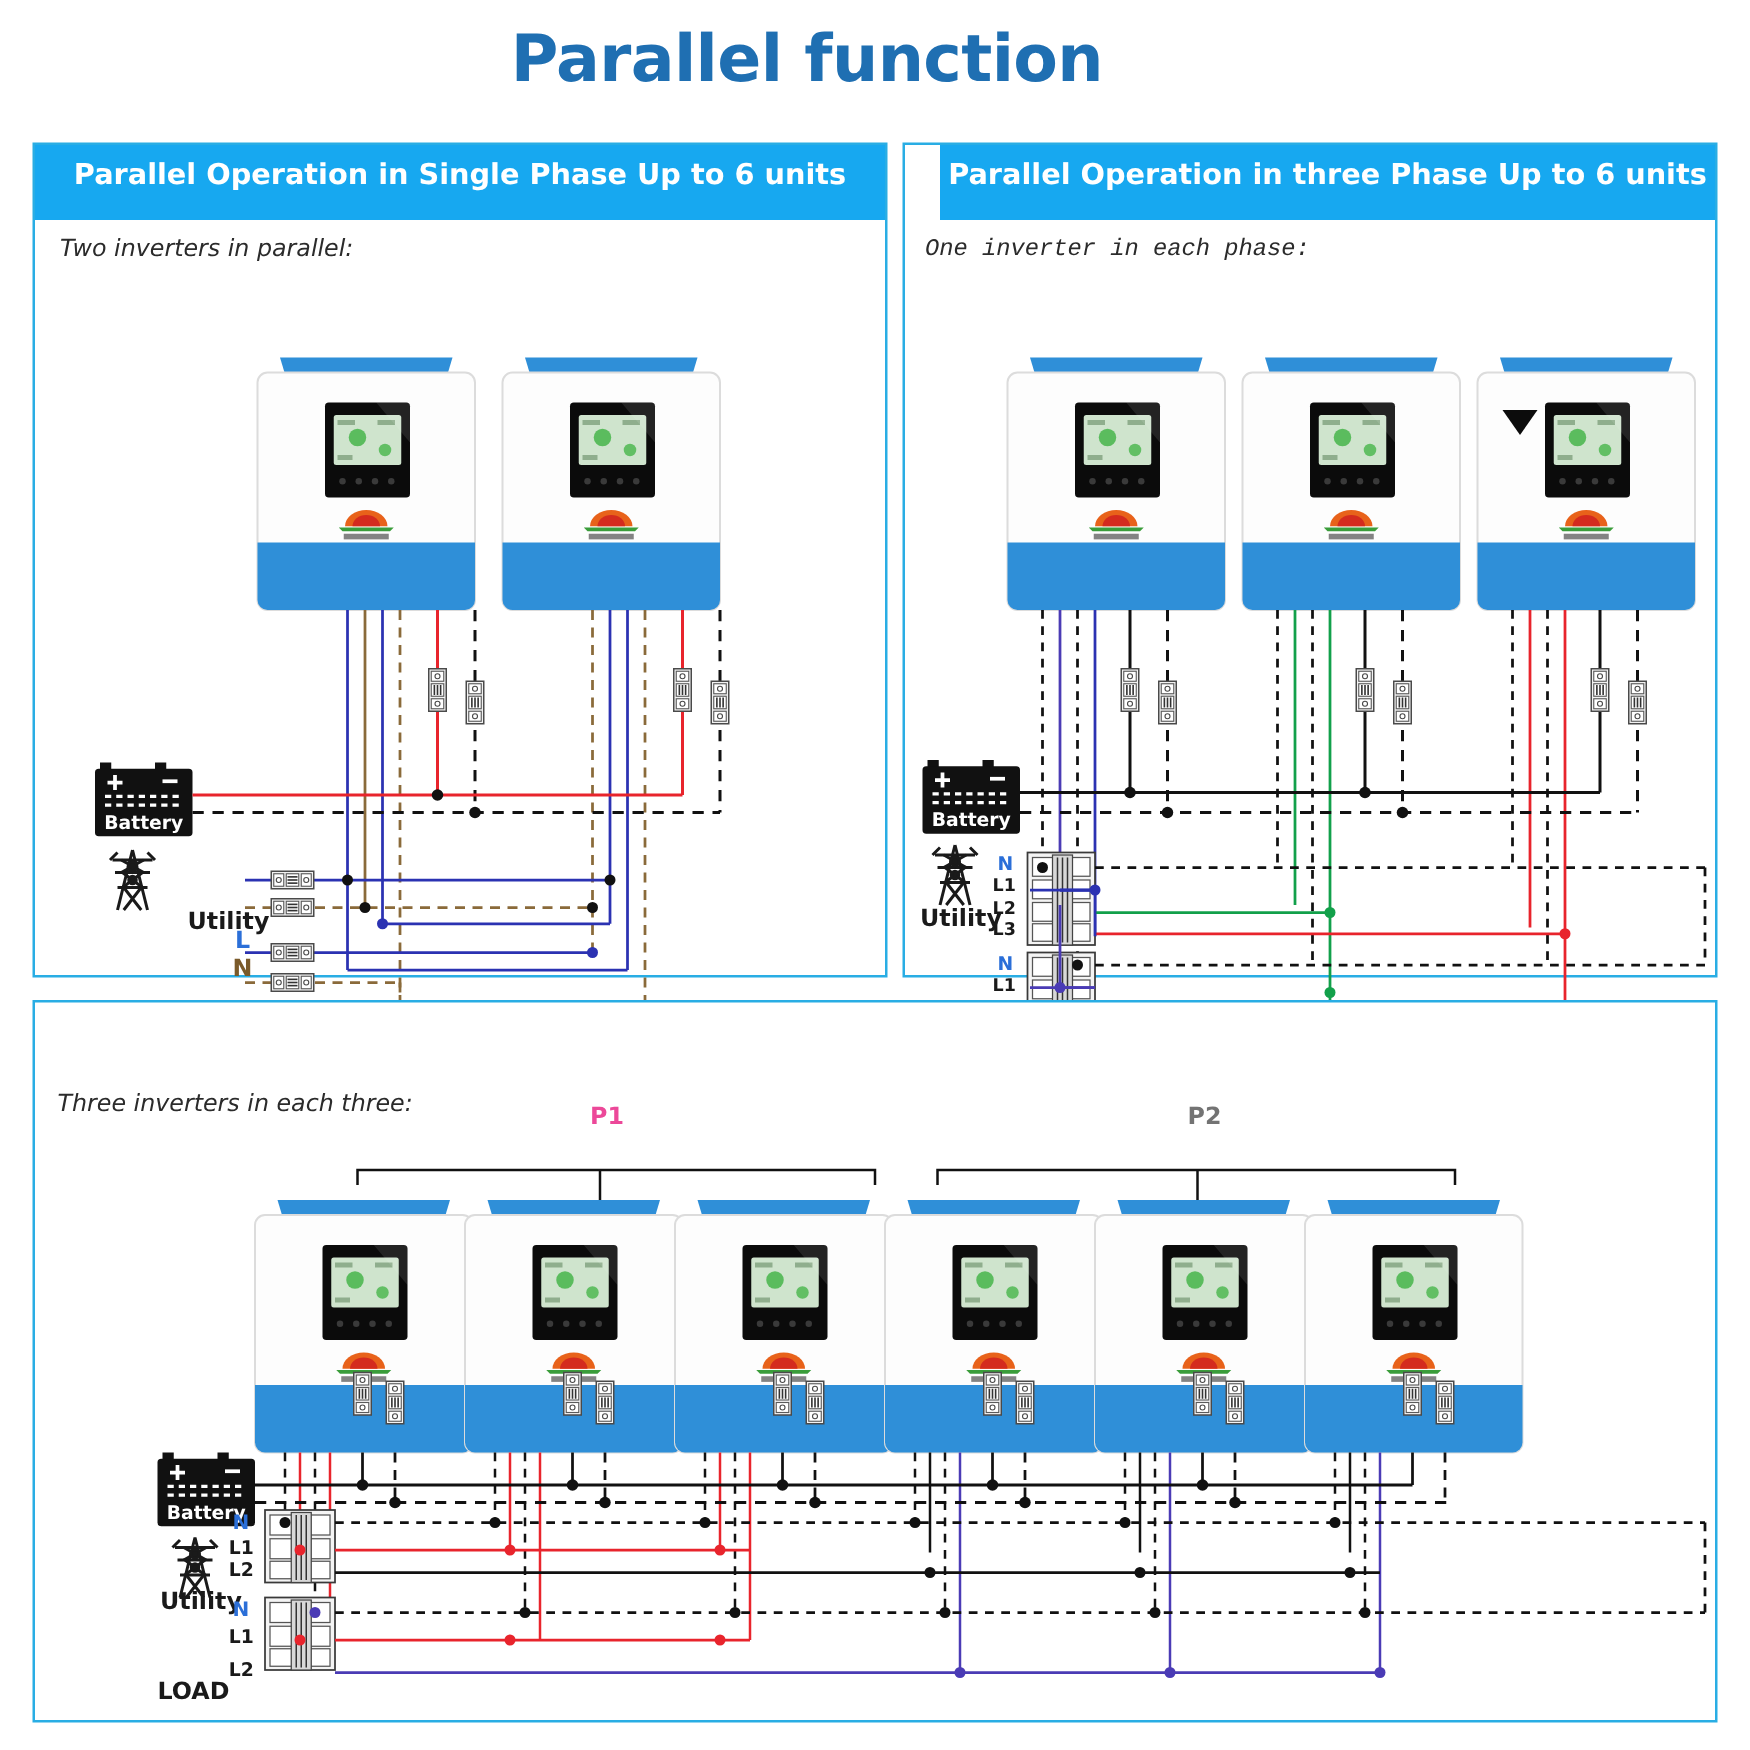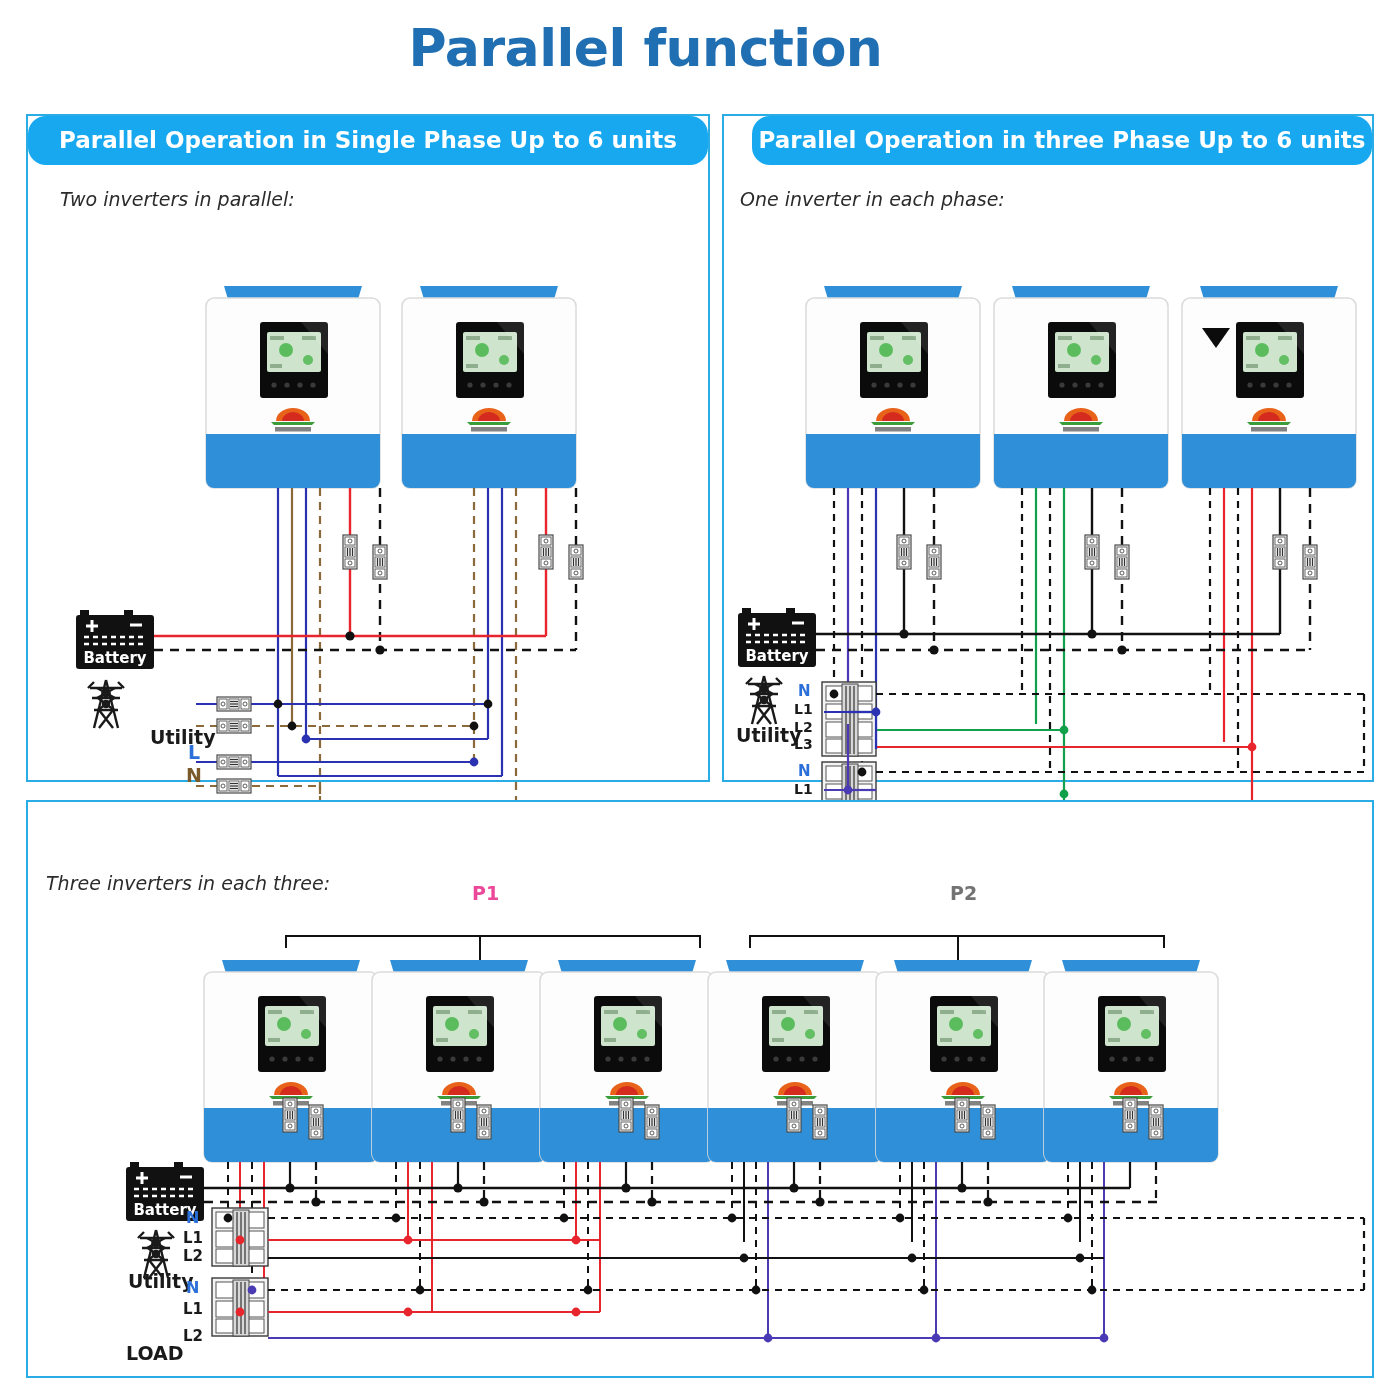--- a/index.html
+++ b/index.html
@@ -24,27 +24,26 @@
   .panel {
     position:absolute;
     border:2px solid #29ade4;
     background:#ffffff;
   }
   .panel-head {
     background:#17a8f0;
     color:#ffffff;
     font-weight:bold;
     font-size:23px;
-    height:49px;
+    height:60px;
     line-height:48px;
     text-align:center;
     white-space:nowrap;
     font-family:"DejaVu Sans", sans-serif;
     overflow:hidden;
-    border-radius:18px;
   }
   .panel-sub {
     position:absolute;
     font-style:italic;
     font-size:19px;
     color:#2b2b2b;
     font-family:"DejaVu Sans", sans-serif;
     white-space:nowrap;
   }
   .panel-body { position:absolute; left:0; top:48px; right:0; bottom:0; }
@@ -58,21 +57,21 @@
 </head>
 <body>
 
 <div id="page">
 
   <div class="main-title">Parallel function</div>
 
   <div class="panel" id="panel-single">
     <div class="panel-head">Parallel Operation in Single Phase Up to 6 units</div>
     <div class="panel-body">
-      <div class="panel-sub" style="left:32px; top:24px;text-align:right;">Two inverters in parallel:</div>
+      <div class="panel-sub" style="left:20px; top:24px;text-align:right;">Two inverters in parallel:</div>
 
       <svg class="wires" width="684" height="620" viewBox="0 0 684 620">
         <defs>
 
           <g id="inv">
 
             <path d="M18 2 L156 2 L150 22 L24 22 Z" fill="#2f8fd8"></path>
             <rect x="0" y="14" width="174" height="190" rx="8" fill="#fdfdfd" stroke="#dcdcdc" stroke-width="1.6"></rect>
 
             <path d="M0 150 L174 150 L174 196 a8 8 0 0 1 -8 8 L8 204 a8 8 0 0 1 -8 -8 Z" fill="#2f8fd8"></path>
@@ -240,21 +239,21 @@
       <div style="position:absolute;left:160px;top:577px;font:bold 19px 'DejaVu Sans',sans-serif;color:#2b6fd8;">L</div>
       <div style="position:absolute;left:158px;top:600px;font:bold 19px 'DejaVu Sans',sans-serif;color:#7a5a2a;">N</div>
       <div style="position:absolute;left:160px;top:636px;font:bold 19px 'DejaVu Sans',sans-serif;color:#2b6fd8;">L</div>
       <div style="position:absolute;left:158px;top:660px;font:bold 19px 'DejaVu Sans',sans-serif;color:#7a5a2a;">N</div>
     </div>
   </div>
 
   <div class="panel" id="panel-three">
     <div class="panel-head">Parallel Operation in three Phase Up to 6 units</div>
     <div class="panel-body">
-      <div class="panel-sub" style="left:16px; top:24px;">One inverter in each phase:</div>
+      <div class="panel-sub" style="left:16px; top:24px;font-family:Liberation Mono, monospace;">One inverter in each phase:</div>
 
       <svg class="wires" width="652" height="620" viewBox="0 0 652 620">
 
         <g>
             <use href="#inv" x="82" y="120"></use>
           </g>
         <g>
             <use href="#inv" x="270" y="120"></use>
           </g>
         <g>

